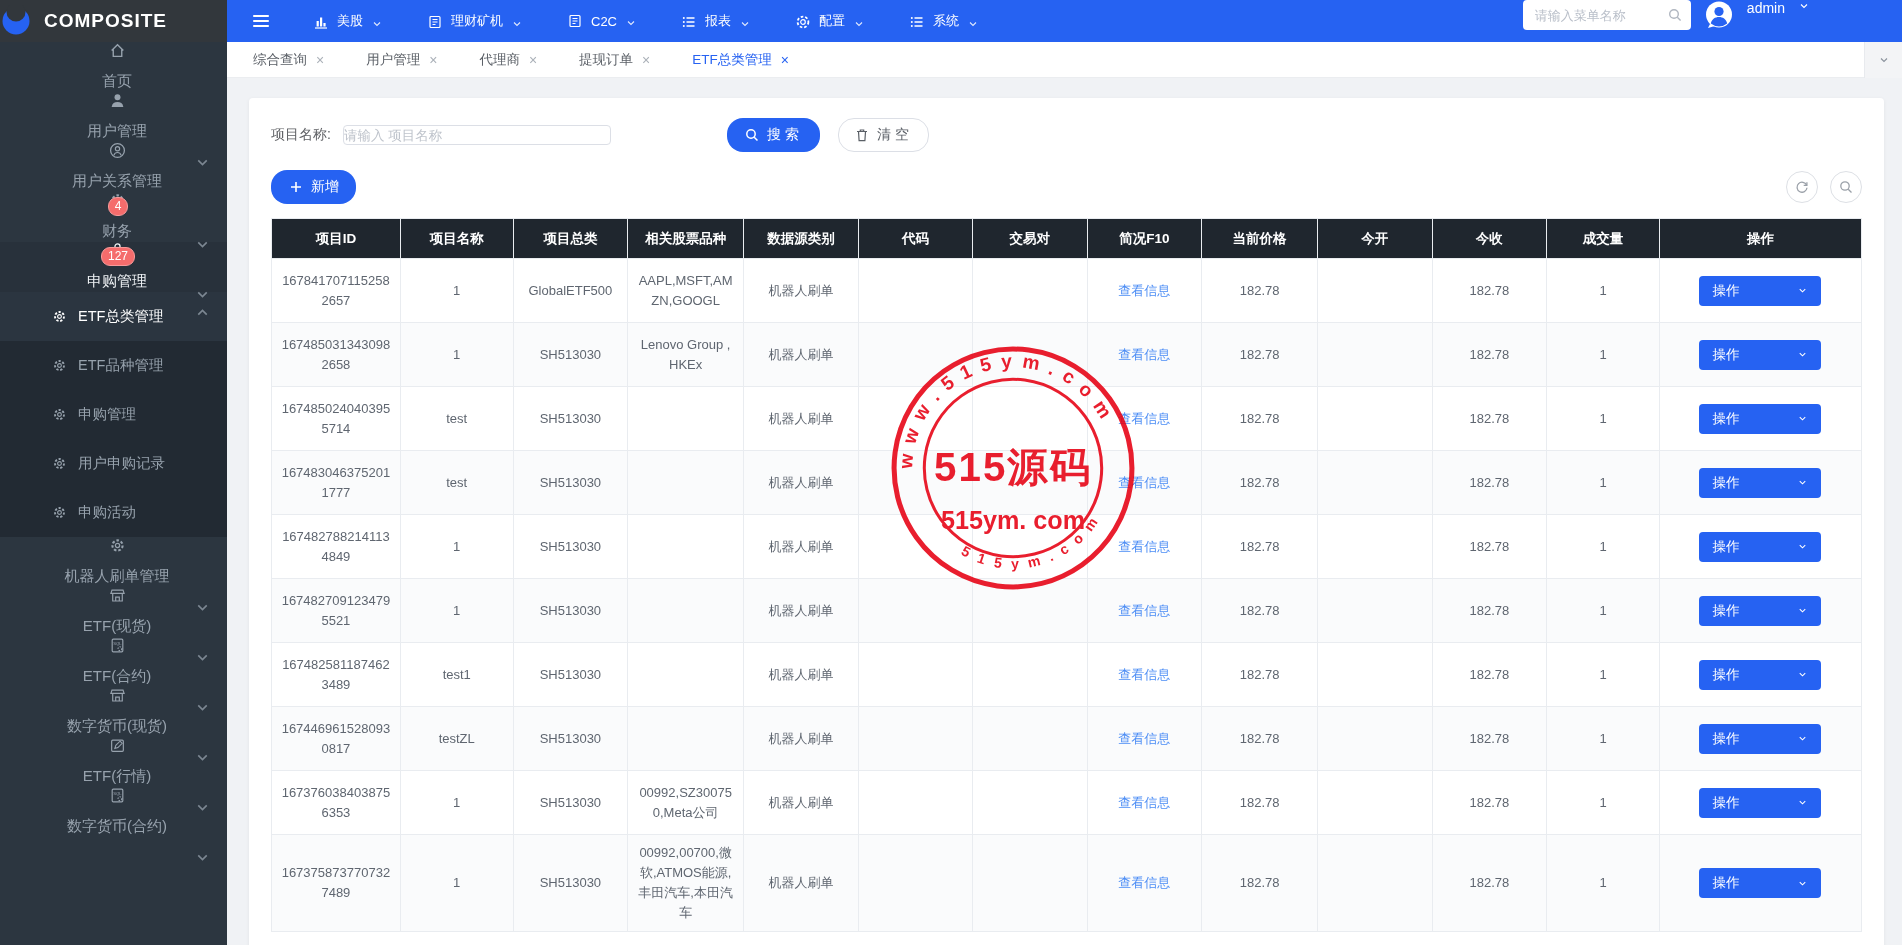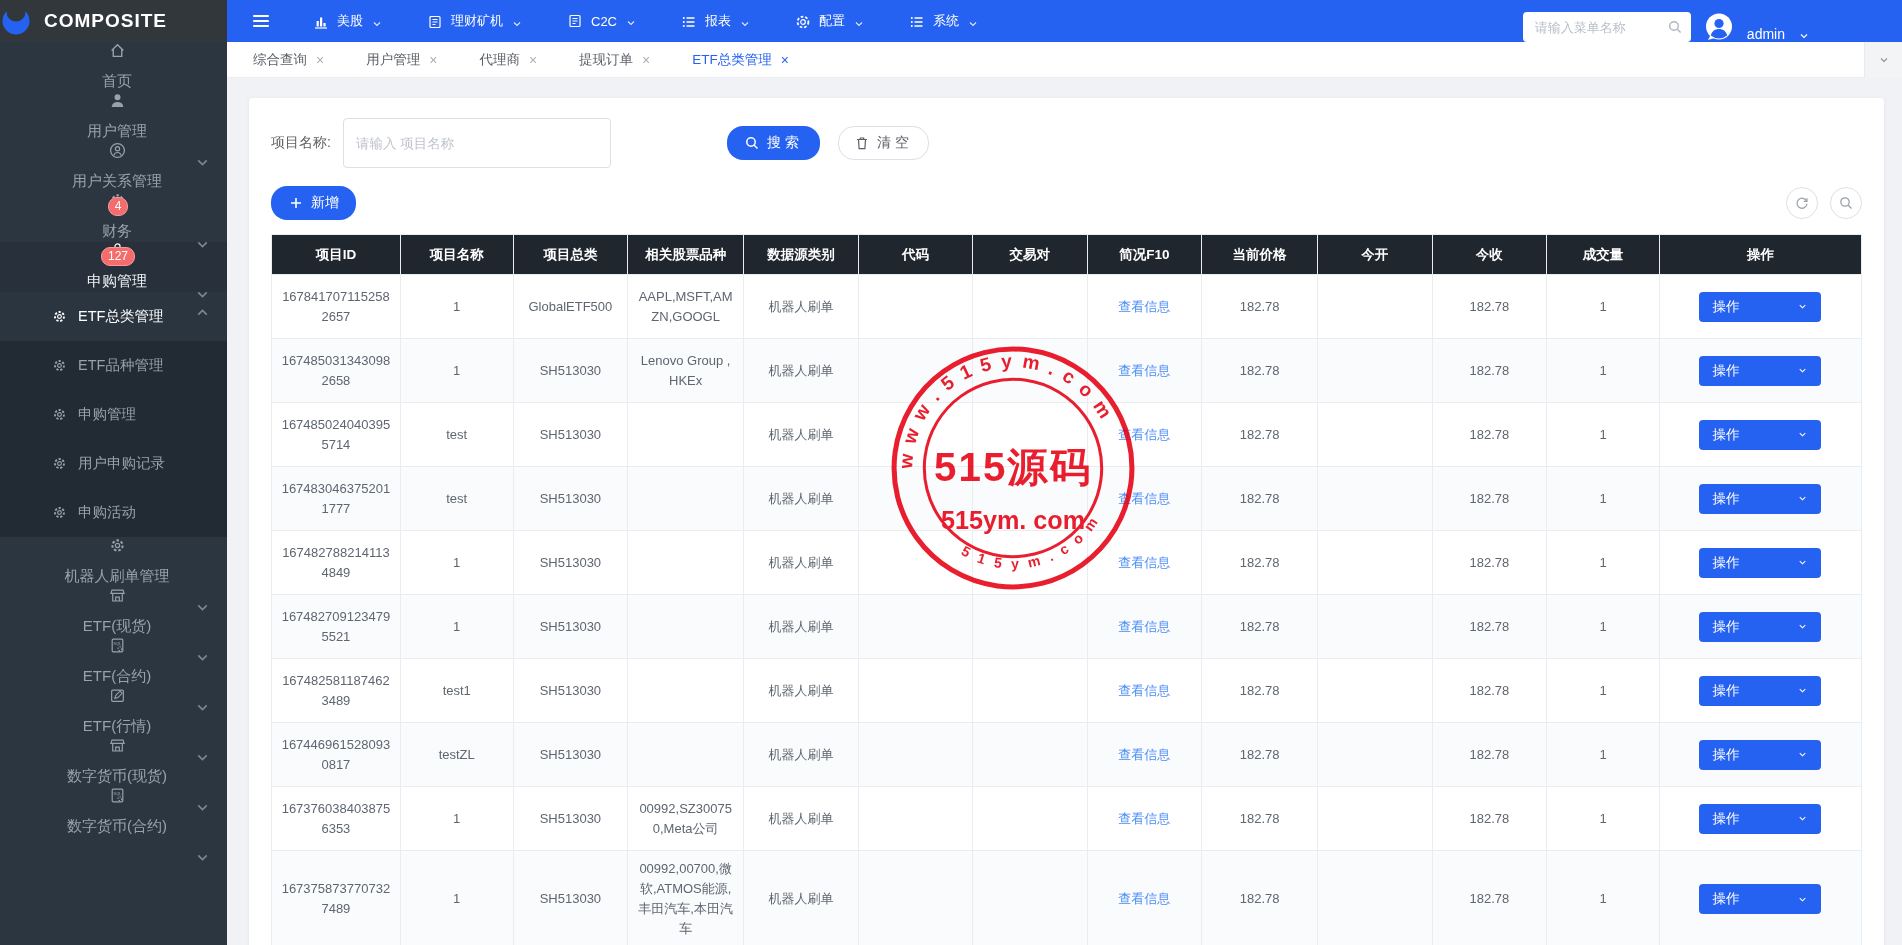--- a/index.html
+++ b/index.html
@@ -10,21 +10,21 @@
   .chev { width:12px; height:12px; }
 
   
   .topbar { height:42px; display:flex; align-items:stretch; background:#2662f2; color:#fff; }
   .logo { width:227px; background:#32373c; display:flex; align-items:center; gap:12px; flex:0 0 auto; }
   .logo-text { font-size:19px; font-weight:bold; letter-spacing:1px; }
   .hamburger { display:flex; align-items:center; margin-left:24px; color:#fff; cursor:pointer; }
   .topnav { display:flex; align-items:center; gap:44px; margin-left:42px; }
   .nav-item { display:flex; align-items:flex-end; gap:8px; font-size:13px; cursor:pointer; white-space:nowrap; }
   .nav-item .chev { opacity:.85; }
-  .topbar-right { margin-left:auto; display:flex; align-items:flex-end; gap:13px; padding-right:92px; }
+  .topbar-right { margin-left:auto; display:flex; align-items:flex-start; gap:13px; padding-right:92px; }
   .menu-search { width:168px; height:30px; background:#fff; border-radius:4px; display:flex; align-items:center; padding:0 8px 0 12px; }
   .menu-search input { border:none; outline:none; flex:1; font-size:13px; color:#333; min-width:0; }
   .menu-search input::placeholder { color:#b9bfc9; }
   .menu-search .icon { color:#b0b6c0; }
   .avatar { width:30px; height:30px; border-radius:50%; overflow:visible; cursor:pointer; }
   .admin-name { font-size:14px; }
 
   
   .app-body { display:flex; height:903px; }
   .sidebar { width:227px; flex:0 0 auto; background:#2c3640; color:#97a2ad; font-size:15px; overflow:hidden; }
@@ -47,21 +47,21 @@
   .tab .x { font-size:14px; color:#aab0b8; line-height:1; }
   .tab.active { color:#2662f2; }
   .tab.active .x { color:#2662f2; }
   .tab-drop { margin-left:auto; width:38px; height:36px; background:#f3f4f6; border-left:1px solid #e8eaee; display:flex; align-items:center; justify-content:center; color:#8a929c; cursor:pointer; }
 
   
   .content { height:867px; background:#f0f2f5; padding:20px 18px 0 22px; position:relative; overflow:hidden; }
   .card { background:#fff; border-radius:4px; box-shadow:0 1px 4px rgba(0,0,0,.06); min-height:880px; padding:20px 22px; }
   .filter-row { display:flex; align-items:center; margin-bottom:18px; }
   .filter-label { font-size:14px; color:#606266; margin-right:12px; }
-  .filter-input { width:268px; height:50px; border:1px solid #dcdfe6; border-radius:4px; padding:0 12px; font-size:13.5px; color:#333; outline:none; }
+  .filter-input { width:268px; height:20px; border:1px solid #dcdfe6; border-radius:4px; padding:0 0; font-size:13.5px; color:#333; outline:none; }
   .filter-input::placeholder { color:#bfc4cc; }
   .btn { height:34px; border-radius:16px; border:none; display:inline-flex; align-items:center; justify-content:center; gap:7px; font-size:14px; cursor:pointer; font-family:inherit; }
   .btn-blue { background:#2662f2; color:#fff; padding:0 17px; }
   .btn-plain { background:#fff; color:#5a5f66; border:1px solid #dcdfe6; padding:0 15px; }
   .search-btn { margin-left:116px; letter-spacing:4px; }
   .clear-btn { margin-left:18px; letter-spacing:4px; }
   .action-row { display:flex; align-items:center; margin-bottom:14px; }
   .round-tools { margin-left:auto; display:flex; gap:12px; }
   .round-btn { width:32px; height:32px; border-radius:50%; border:1px solid #dde0e5; background:#fff; color:#9aa0a8; display:flex; align-items:center; justify-content:center; cursor:pointer; }
 
@@ -376,40 +376,40 @@
         <span>ETF(合约)</span>
         <span class="icon chev">
           <svg viewBox="0 0 16 16">
             <path d="M4 6l4 4 4-4" fill="none" stroke="currentColor" stroke-width="1.5"></path>
           </svg>
         </span>
       </div>
       <div class="side-item">
         <span class="icon">
           <svg viewBox="0 0 16 16">
-            <rect x="2.5" y="3" width="11" height="10.5" rx="1" fill="none" stroke="currentColor" stroke-width="1.1"></rect>
-            <path d="M5.5 10.8l.9-2.9 4-4 2 2-4 4z" fill="none" stroke="currentColor" stroke-width="1"></path>
-          </svg>
-        </span>
-        <span>ETF(行情)</span>
-        <span class="icon chev">
-          <svg viewBox="0 0 16 16">
-            <path d="M4 6l4 4 4-4" fill="none" stroke="currentColor" stroke-width="1.5"></path>
-          </svg>
-        </span>
-      </div>
-      <div class="side-item">
-        <span class="icon">
-          <svg viewBox="0 0 16 16">
             <path d="M2.8 3h10.4l1 3H1.8z" fill="none" stroke="currentColor" stroke-width="1.1"></path>
             <path d="M3.5 6v7.2h9V6" fill="none" stroke="currentColor" stroke-width="1.1"></path>
             <path d="M6.3 13.2V9.6h3.4v3.6" fill="none" stroke="currentColor" stroke-width="1.1"></path>
           </svg>
         </span>
         <span>数字货币(现货)</span>
+        <span class="icon chev">
+          <svg viewBox="0 0 16 16">
+            <path d="M4 6l4 4 4-4" fill="none" stroke="currentColor" stroke-width="1.5"></path>
+          </svg>
+        </span>
+      </div>
+      <div class="side-item">
+        <span class="icon">
+          <svg viewBox="0 0 16 16">
+            <rect x="2.5" y="3" width="11" height="10.5" rx="1" fill="none" stroke="currentColor" stroke-width="1.1"></rect>
+            <path d="M5.5 10.8l.9-2.9 4-4 2 2-4 4z" fill="none" stroke="currentColor" stroke-width="1"></path>
+          </svg>
+        </span>
+        <span>ETF(行情)</span>
         <span class="icon chev">
           <svg viewBox="0 0 16 16">
             <path d="M4 6l4 4 4-4" fill="none" stroke="currentColor" stroke-width="1.5"></path>
           </svg>
         </span>
       </div>
       <div class="side-item">
         <span class="icon">
           <svg viewBox="0 0 16 16">
             <rect x="3" y="2" width="10" height="12" rx="1" fill="none" stroke="currentColor" stroke-width="1.1"></rect>

